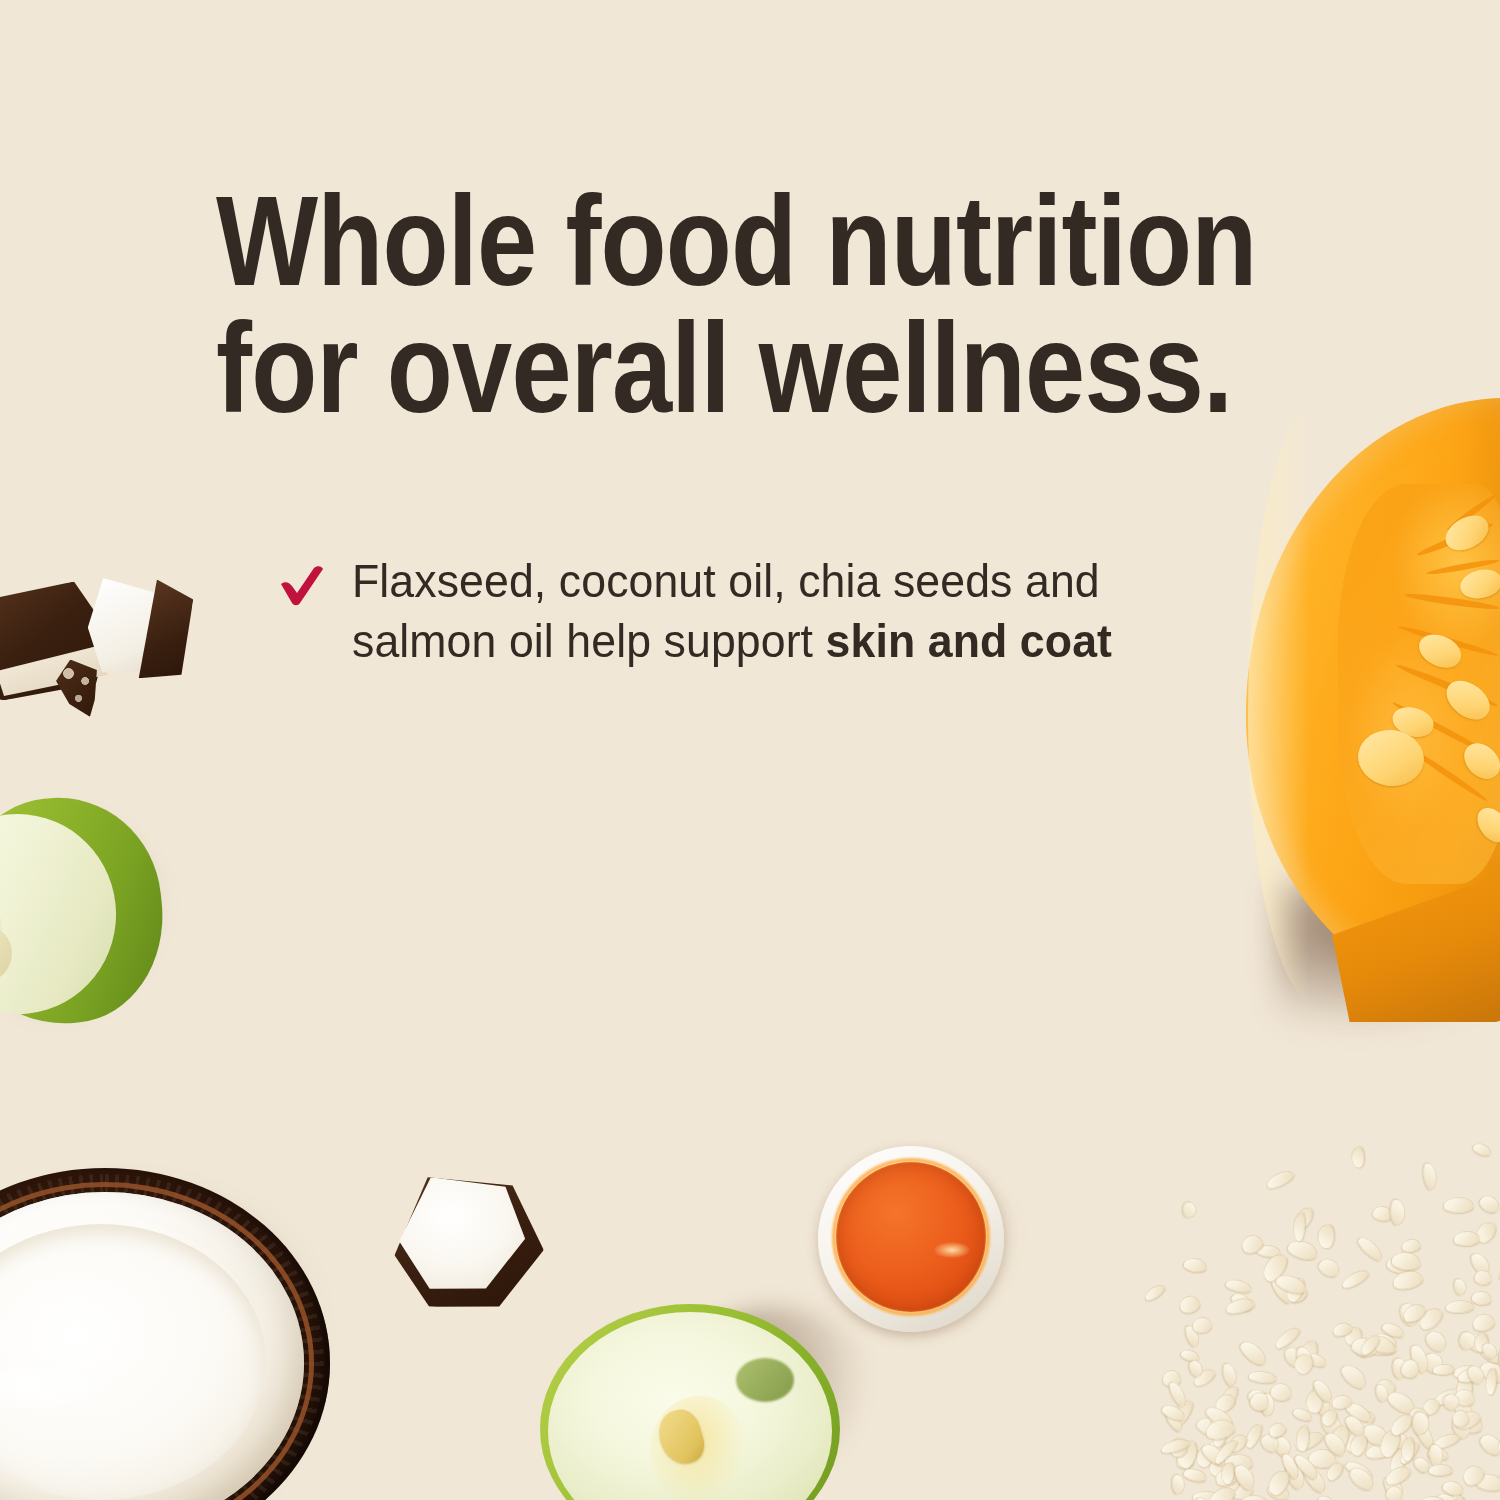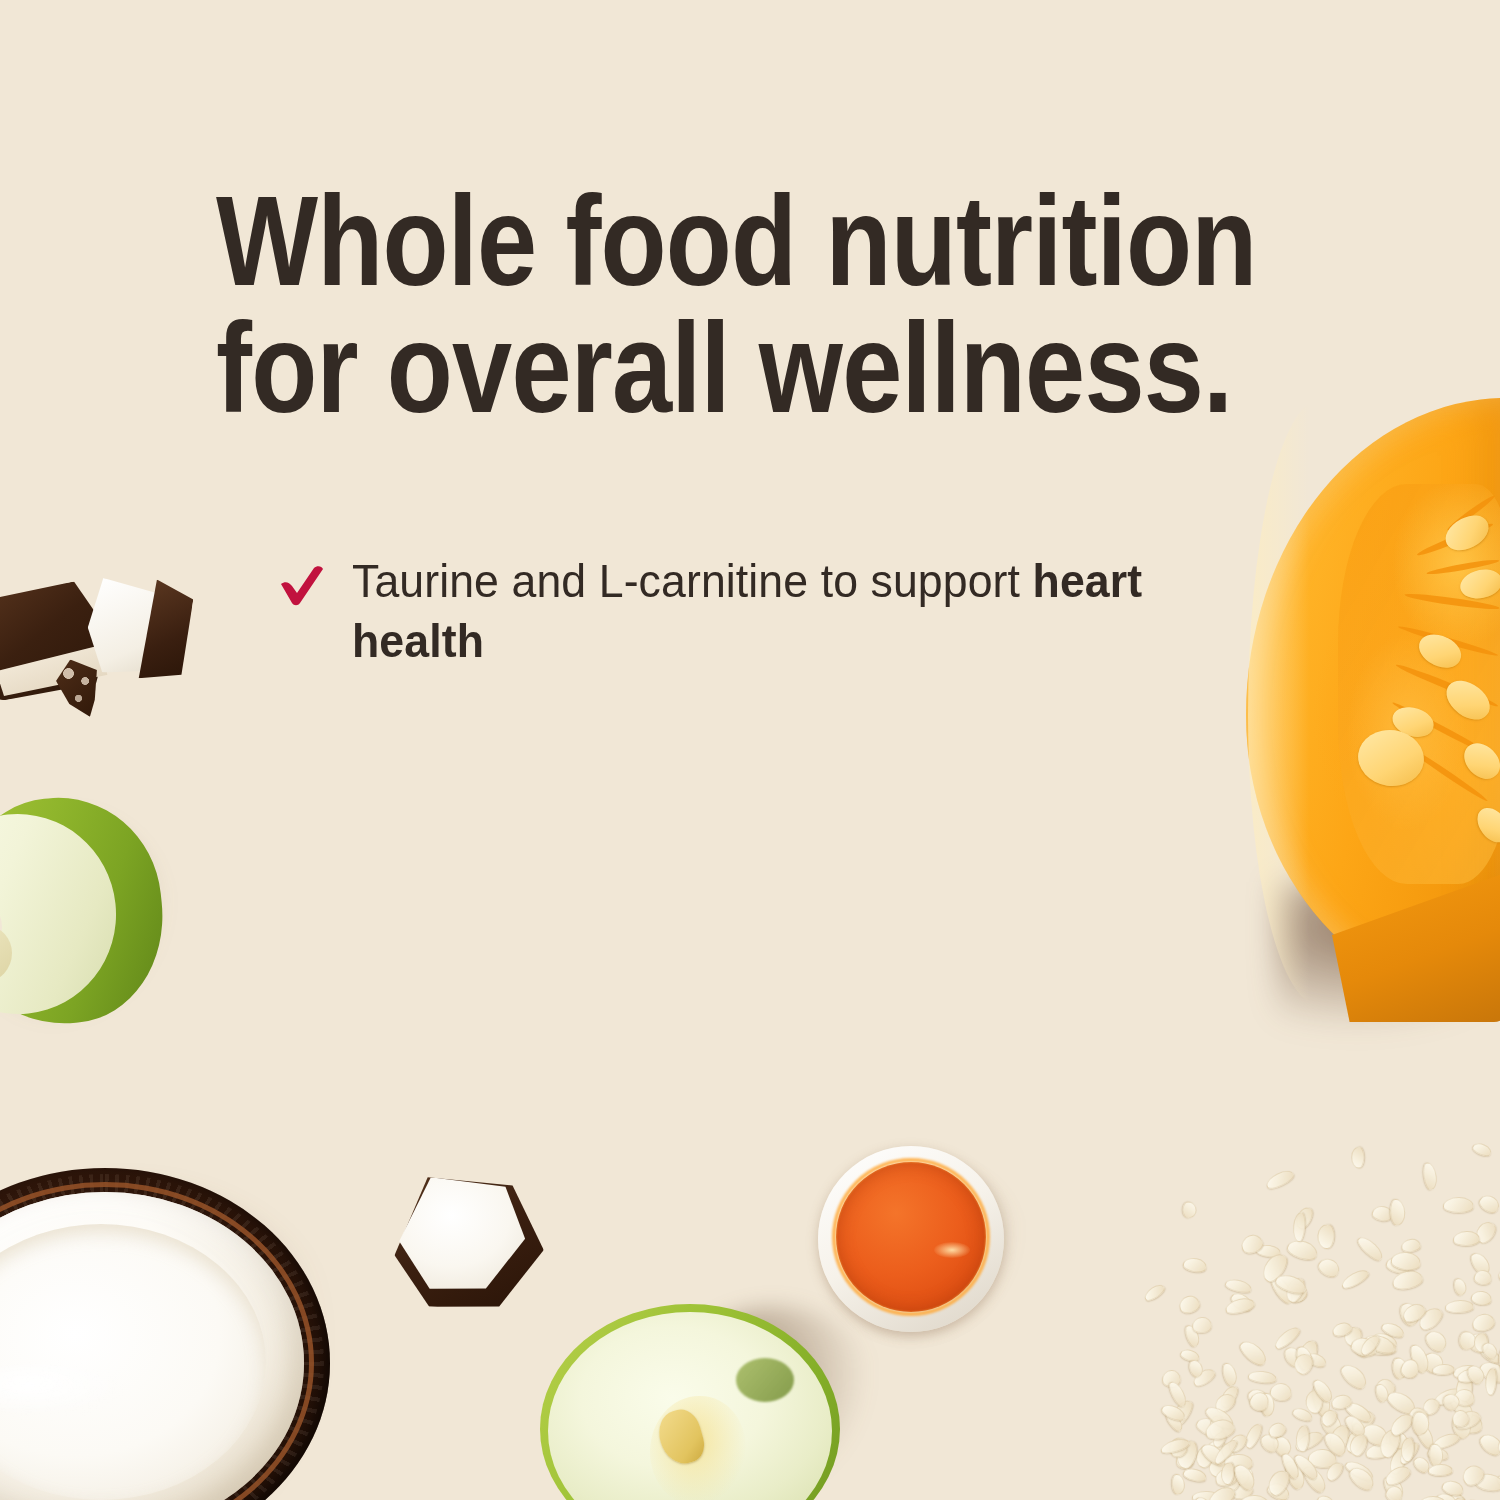--- a/index.html
+++ b/index.html
@@ -597,25 +597,25 @@
     </div>
 
   <div class="headline">
     <span class="hl-line">Whole food nutrition</span>
     <span class="hl-line">for overall wellness.</span>
   </div>
 
   <div class="bullets">
 
 
-
     <div class="bullet">
       <svg class="check" viewBox="0 0 48 42">
         <path d="M3 20 C7 17 11 18 14 22 L19 29 L36 4 C39 1 44 2 45 5 L22 39 C20 42 16 42 14 39 Z" fill="#C1123E"></path>
       </svg>
       <div class="btext">
-        <span>Taurine and L-carnitine to support </span><b>heart health</b>
+        <span>Flaxseed, coconut oil, chia seeds and salmon oil help support </span><b>skin and coat</b>
       </div>
     </div>
 
+
   </div>
 
 </div>
 
 </body></html>

